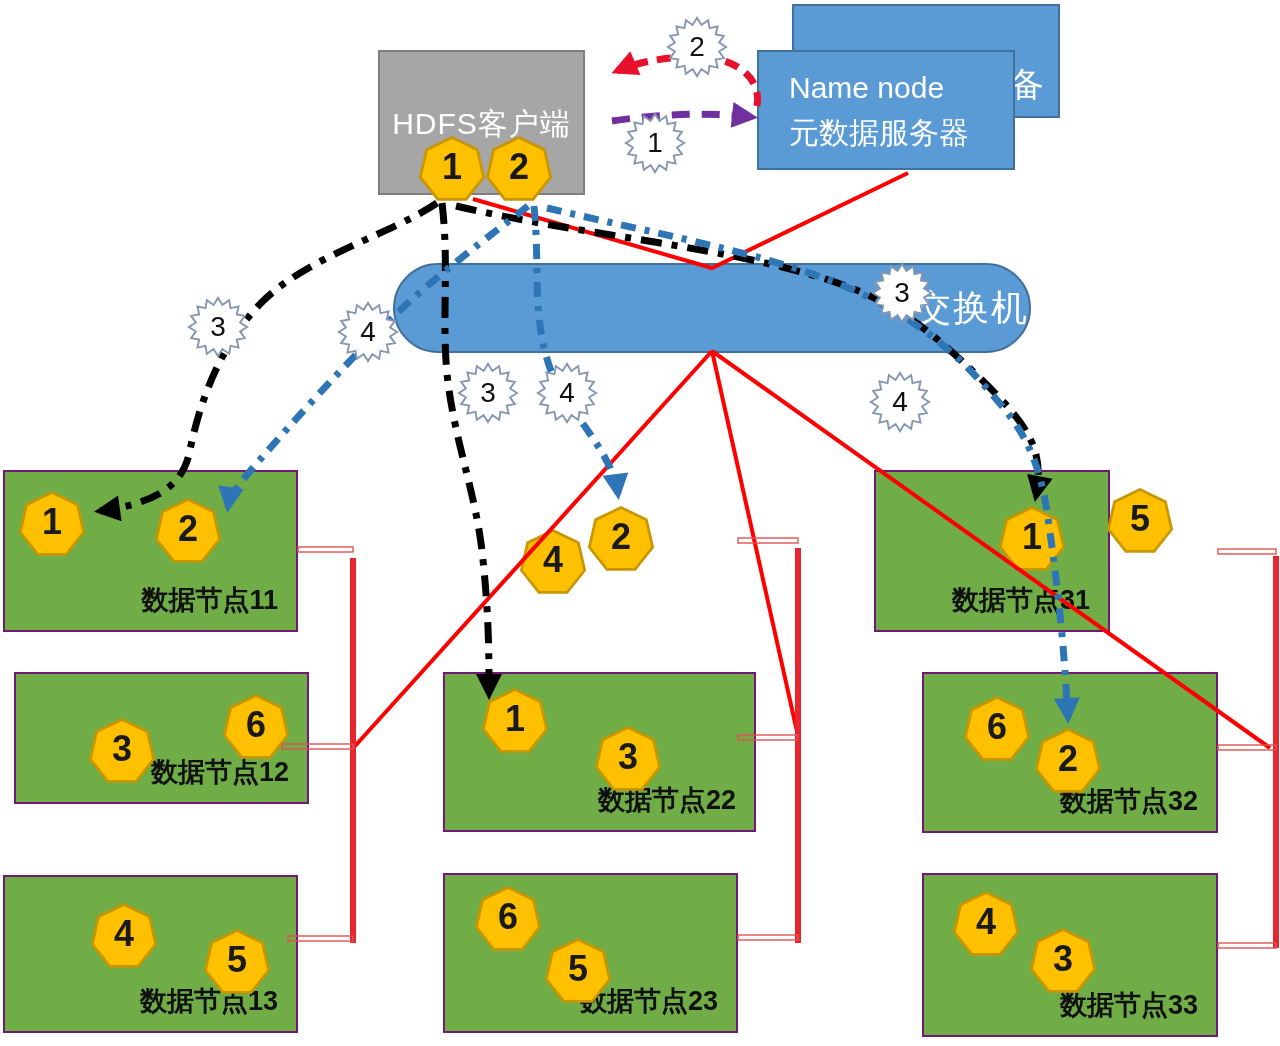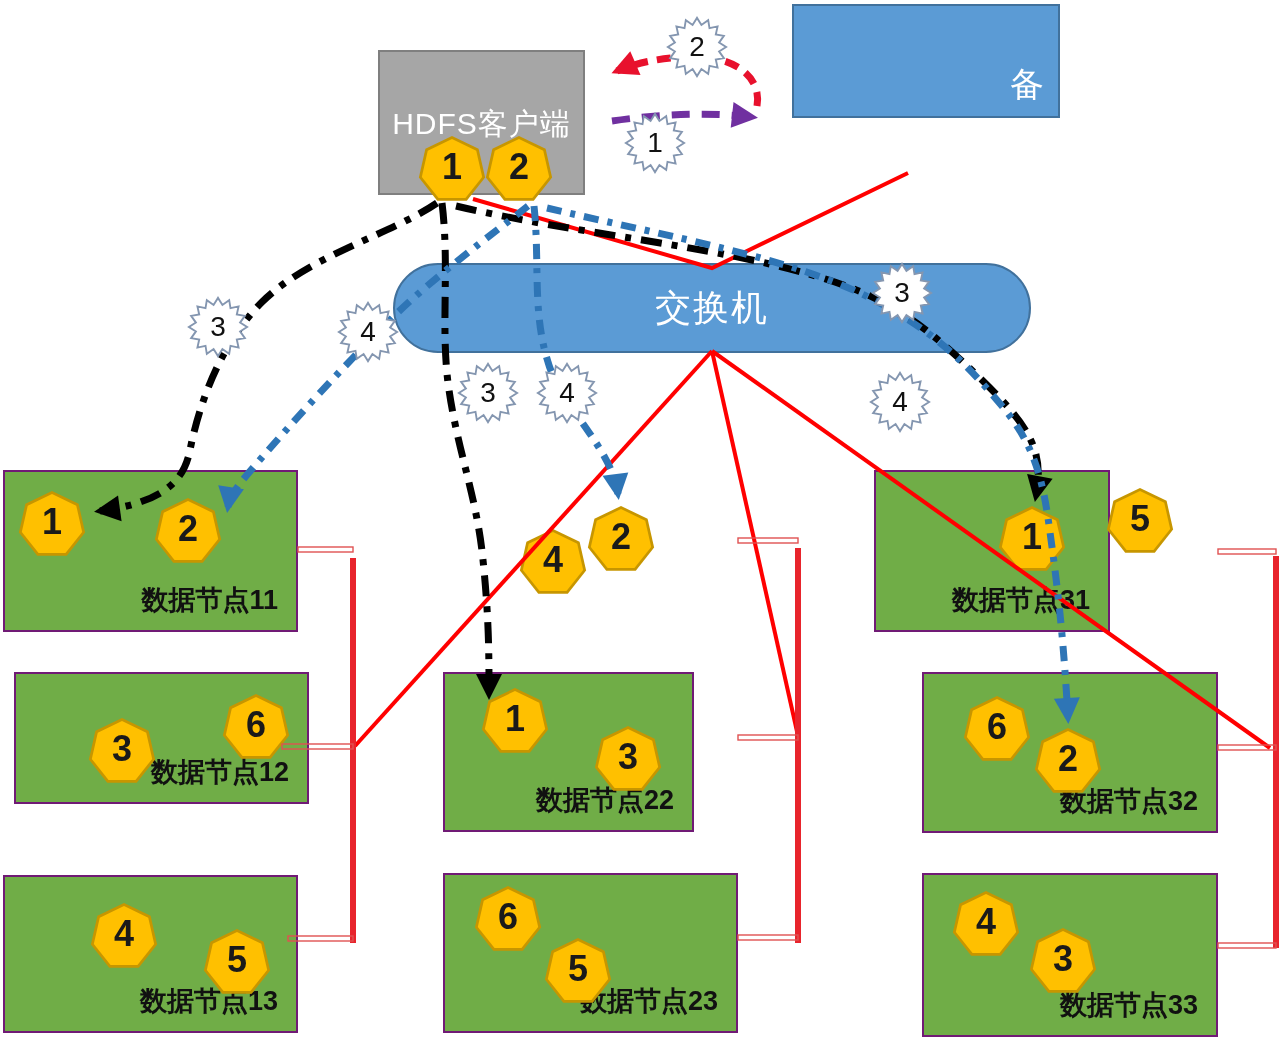--- a/index.html
+++ b/index.html
@@ -11,21 +11,21 @@
   .gray-box  { background:#a6a6a6; border:2px solid #7f7f7f; z-index:1; }
   .blue-box  { background:#5b9bd5; border:2px solid #41719c; color:#fff; z-index:1; }
   .green-box { background:#70ad47; border:2px solid #701a75; z-index:1; }
   .client-label {
     position:absolute; left:0; right:0; top:52px; text-align:center;
     color:#fff; font-size:30px; letter-spacing:1px;
   }
   .nn-text { padding:13px 0 0 30px; font-size:30px; line-height:1.5; }
   .backup-char { position:absolute; left:216px; top:56px; font-size:34px; color:#fff; }
   .switch-box {
-    border-radius:46px; display:flex; align-items:center; justify-content:center;
+    border-radius:46px; display:flex; align-items:center; justify-content:flex-end;
     font-size:36px; letter-spacing:2px;
   }
   .node-label {
     position:absolute; right:18px; bottom:12px;
     font-weight:bold; font-size:27px; color:#111;
   }
   
   .hepta { position:absolute; width:68px; height:68px; z-index:2; }
   .hepta-shape {
     position:absolute; inset:0; background:#c79600;
@@ -50,39 +50,45 @@
 </style>
 </head>
 <body>
 
 <div class="canvas">
 
   <div class="box blue-box" style="left:792px;top:4px;width:268px;height:114px">
     <span class="backup-char">备</span>
   </div>
 
+  <div class="box blue-box" style="left:757px;top:50px;width:258px;height:120px">
+    <div class="nn-text">
+      <div>Name node</div>
+      <div>元数据服务器</div>
+    </div>
+  </div>
 
   <div class="box gray-box" style="left:378px;top:50px;width:207px;height:145px">
     <div class="client-label">HDFS客户端</div>
   </div>
 
   <div class="box blue-box switch-box" style="left:393px;top:263px;width:638px;height:90px">
     <span>交换机</span>
   </div>
 
   <div class="box green-box" style="left:3px;top:470px;width:295px;height:162px">
     <span class="node-label">数据节点11</span>
     </div>
   <div class="box green-box" style="left:874px;top:470px;width:236px;height:162px">
     <span class="node-label">数据节点31</span>
     </div>
   <div class="box green-box" style="left:14px;top:672px;width:295px;height:132px">
     <span class="node-label">数据节点12</span>
     </div>
-  <div class="box green-box" style="left:443px;top:672px;width:251px;height:160px">
+  <div class="box green-box" style="left:443px;top:672px;width:313px;height:160px">
     <span class="node-label">数据节点22</span>
     </div>
   <div class="box green-box" style="left:922px;top:672px;width:296px;height:161px">
     <span class="node-label">数据节点32</span>
     </div>
   <div class="box green-box" style="left:3px;top:875px;width:295px;height:158px">
     <span class="node-label">数据节点13</span>
     </div>
   <div class="box green-box" style="left:443px;top:873px;width:295px;height:160px">
     <span class="node-label">数据节点23</span>

